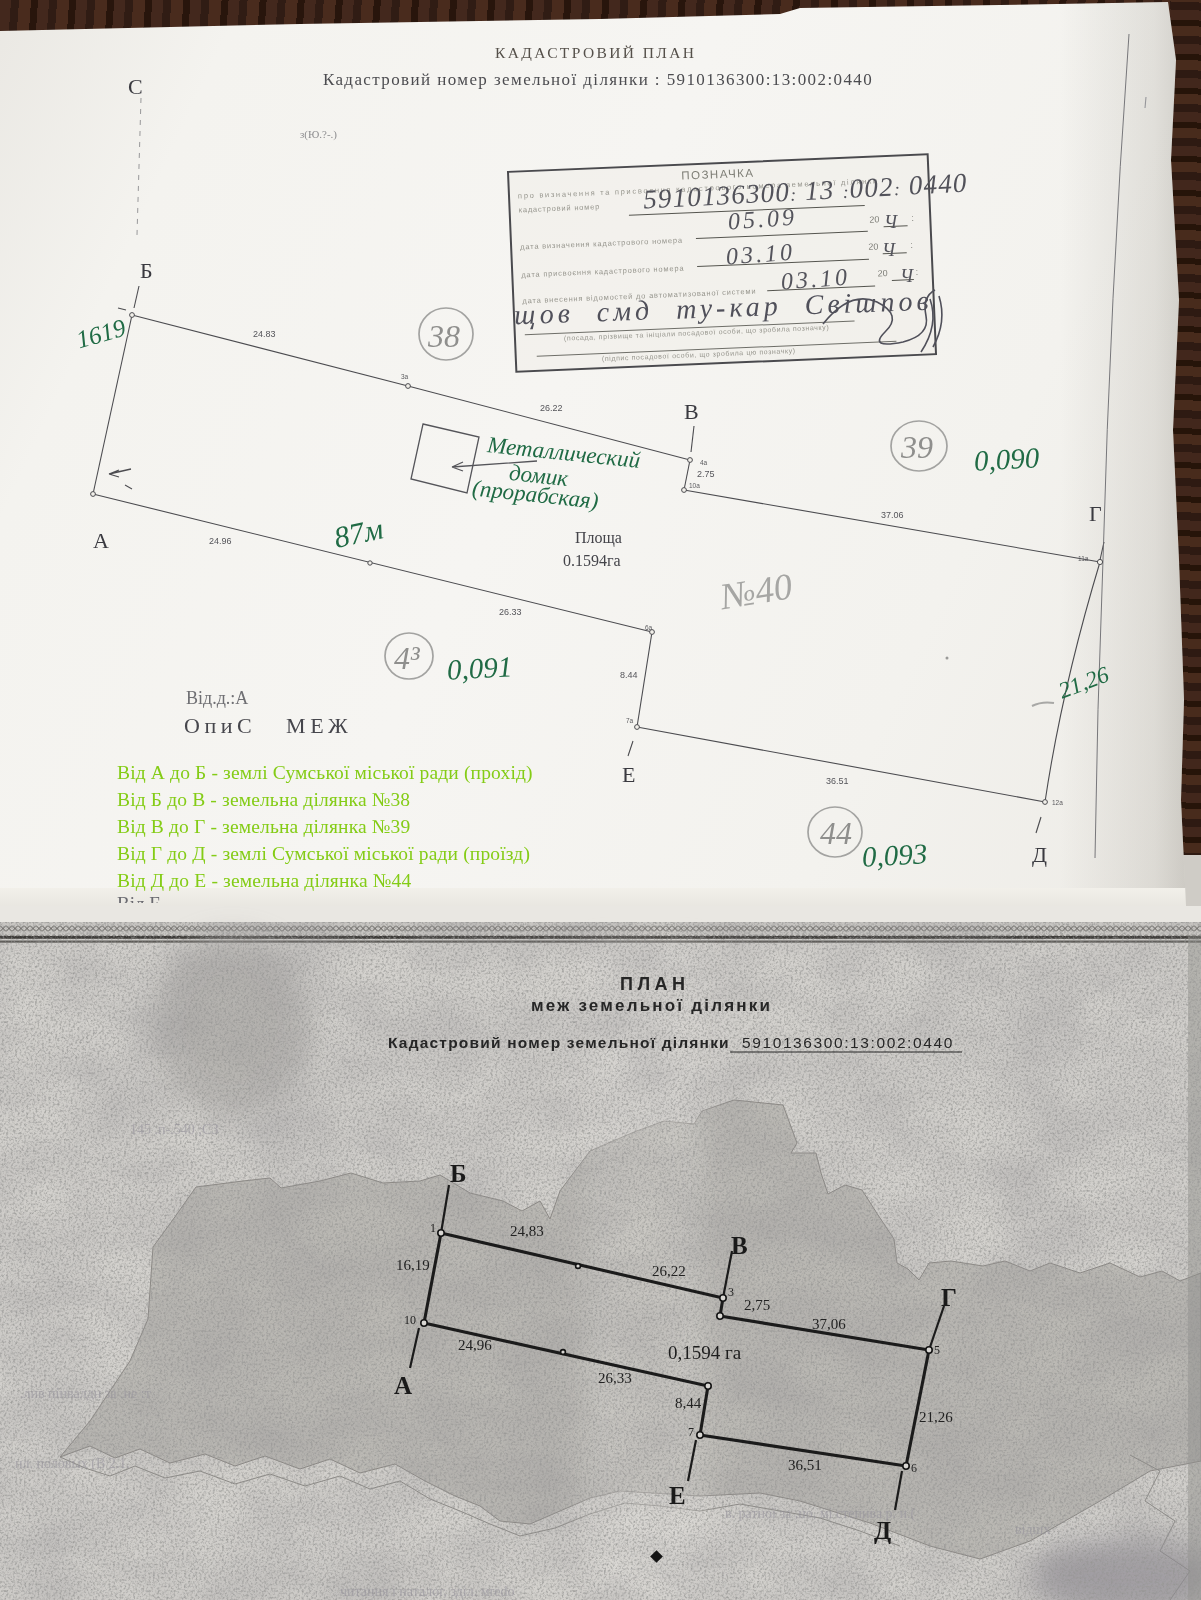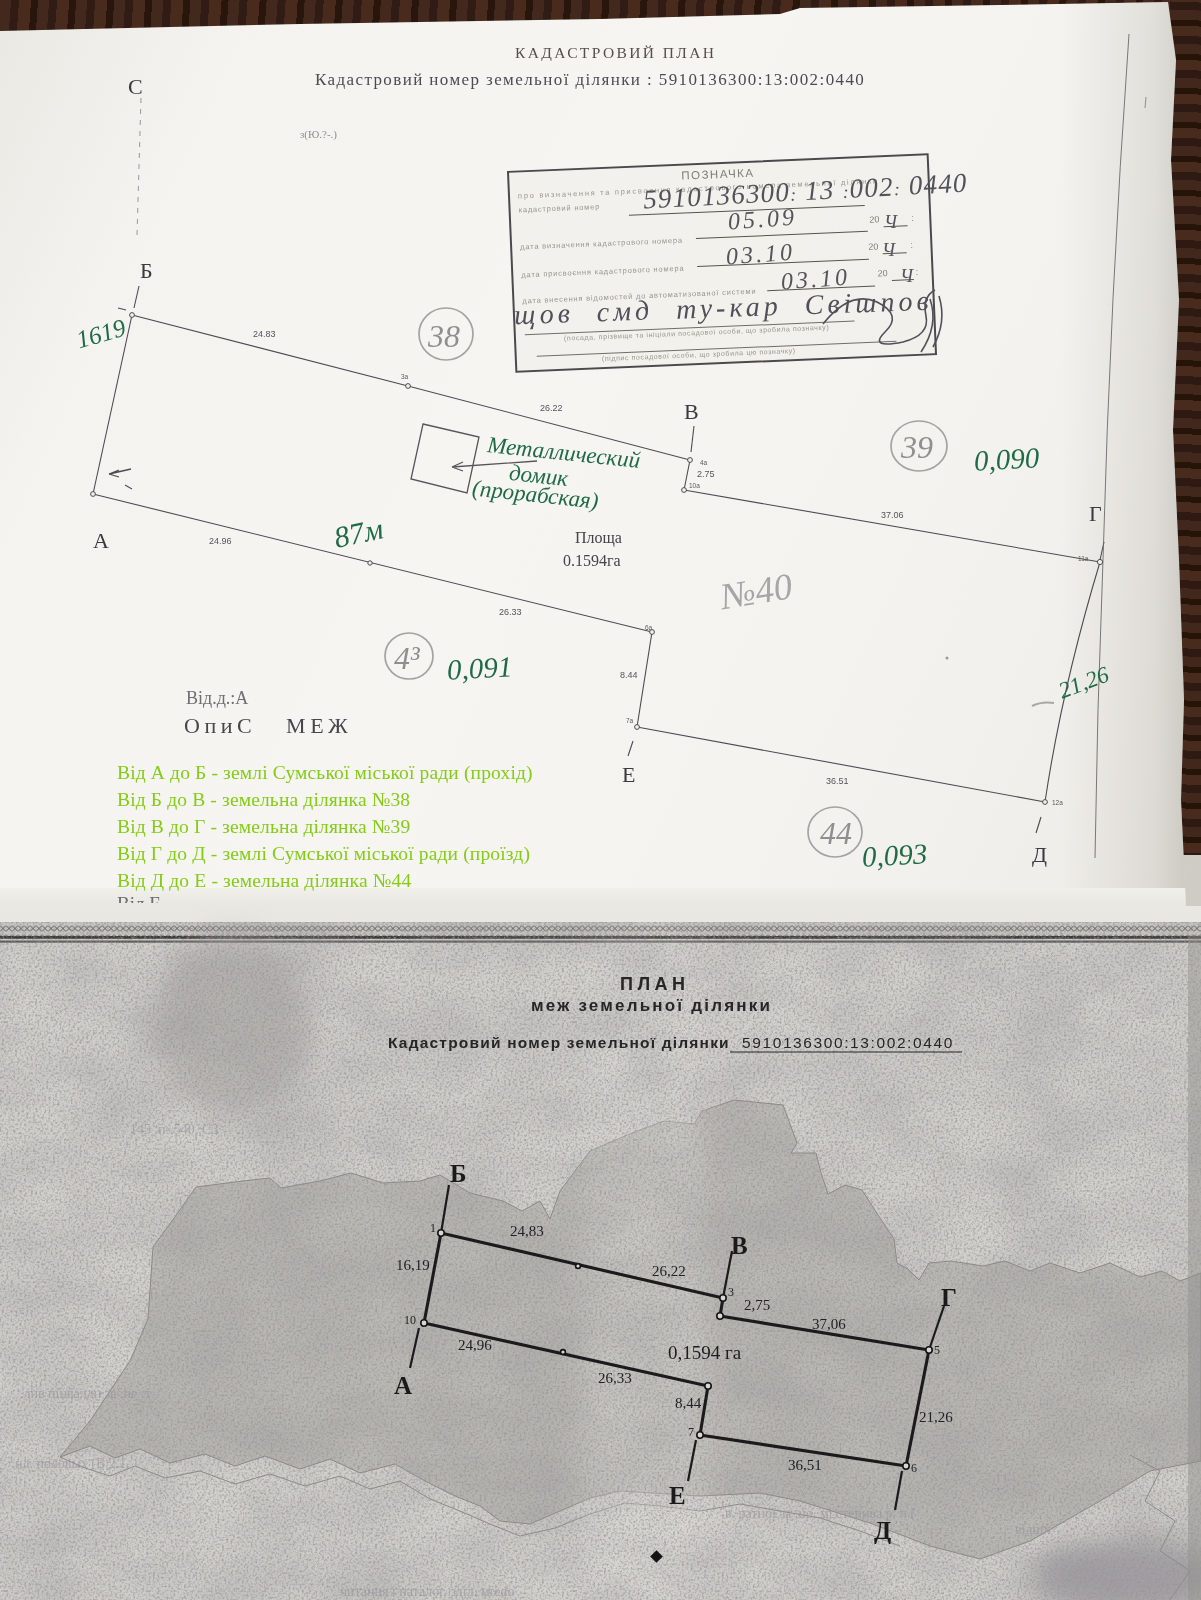--- a/index.html
+++ b/index.html
@@ -22,23 +22,23 @@
 
 <div class="abs" style="left:0;top:0;width:1201px;height:906px;
   background:linear-gradient(115deg,#eae8e3 0%,#f4f3ef 15%,#f6f5f2 45%,#f3f2ee 75%,#edebe6 100%);
   clip-path:polygon(0 31px,300px 24px,600px 19px,780px 14px,800px 8px,1000px 5px,1168px 2px,1176px 60px,1171px 160px,1179px 300px,1173px 430px,1179px 560px,1184px 700px,1181px 800px,1186px 906px,0 906px);">
 
   <div class="abs" style="left:1060px;top:0;width:126px;height:906px;background:linear-gradient(90deg,rgba(140,135,125,0) 0%,rgba(140,135,125,0.18) 75%,rgba(120,115,105,0.28) 100%);"></div>
 
   <div class="abs" style="left:0;top:888px;width:1201px;height:18px;background:linear-gradient(#f2f0ea,#e9e7e1);"></div>
 </div>
 
-<div class="abs" style="left:495px;top:44px;font-size:15.5px;letter-spacing:2.4px;color:#55504a;white-space:nowrap;margin-left:20px;">КАДАСТРОВИЙ ПЛАН</div>
-
-<div class="abs" style="left:315px;top:70px;width:566px;font-size:17px;color:#4c4c50;white-space:nowrap;letter-spacing:1.4px;">Кадастровий номер земельної ділянки : 5910136300:13:002:0440</div>
+<div class="abs" style="left:495px;top:44px;font-size:15.5px;letter-spacing:2.4px;color:#55504a;white-space:nowrap;">КАДАСТРОВИЙ ПЛАН</div>
+
+<div class="abs" style="left:315px;top:70px;width:566px;text-align:center;font-size:17px;color:#4c4c50;white-space:nowrap;letter-spacing:1.4px;">Кадастровий номер земельної ділянки : 5910136300:13:002:0440</div>
 
 
 <div class="abs" style="left:300px;top:128px;font-size:11px;color:#8d8d8f;filter:blur(0.6px);">з(Ю.?-.)</div>
 
 <svg class="abs" style="left:0;top:0;" width="1201" height="906" viewBox="0 0 1201 906">
   <g fill="none" stroke="#4c4c50" stroke-width="1.1">
 
     <path d="M141,98 L137,235" stroke-dasharray="5,6" stroke="#8d8d90" stroke-width="0.9"></path>
 
     <path d="M139,286 L134,308"></path>

